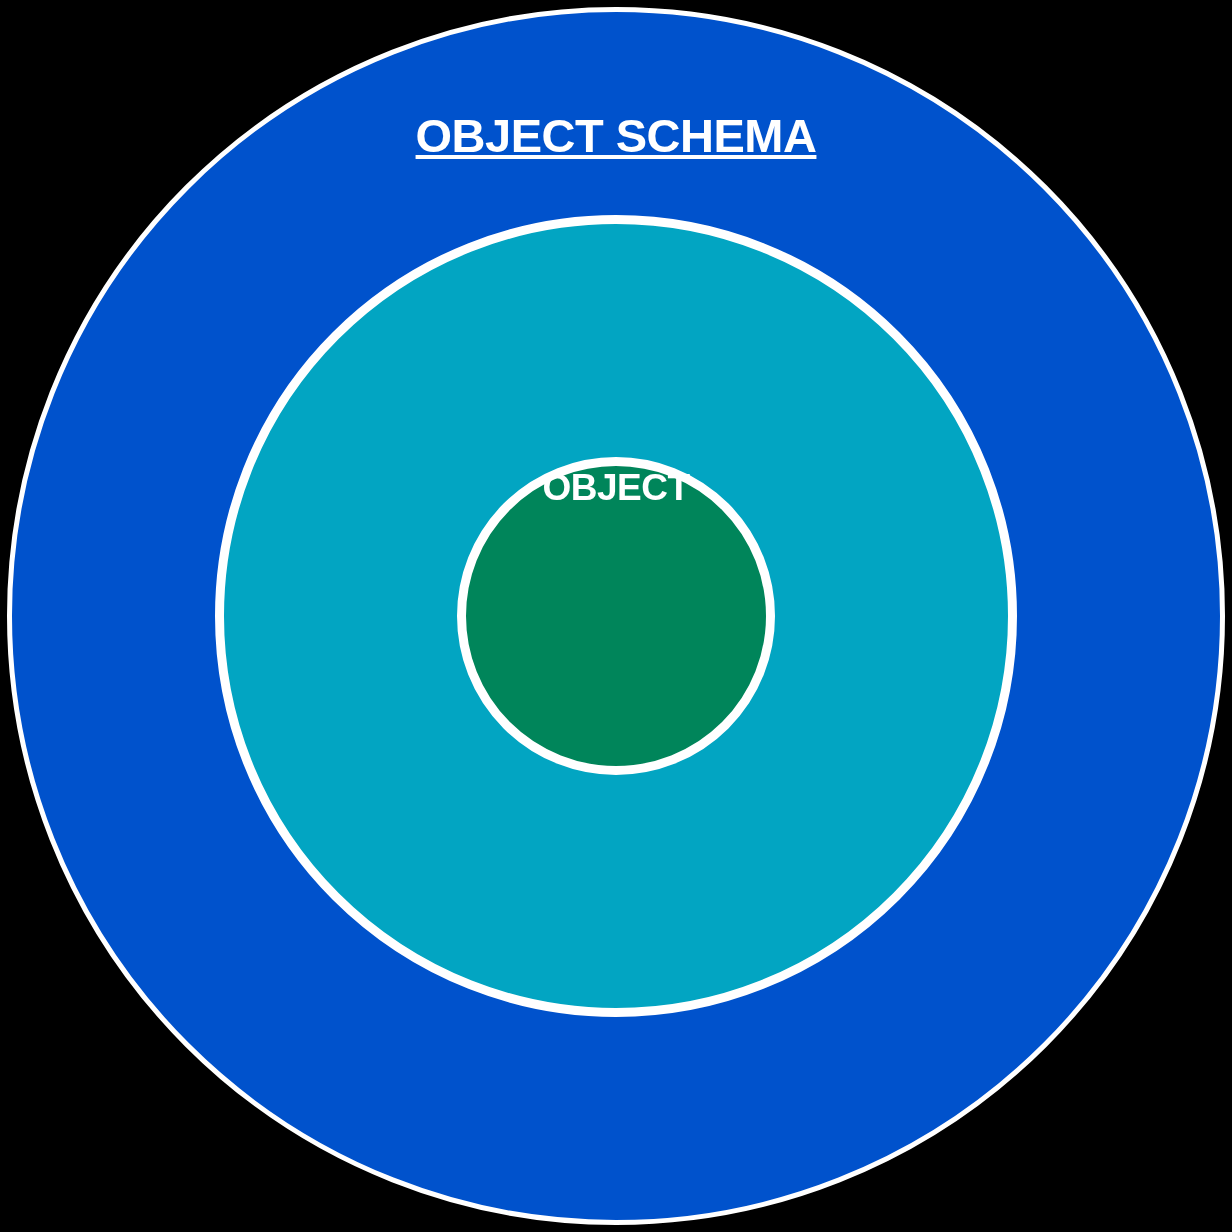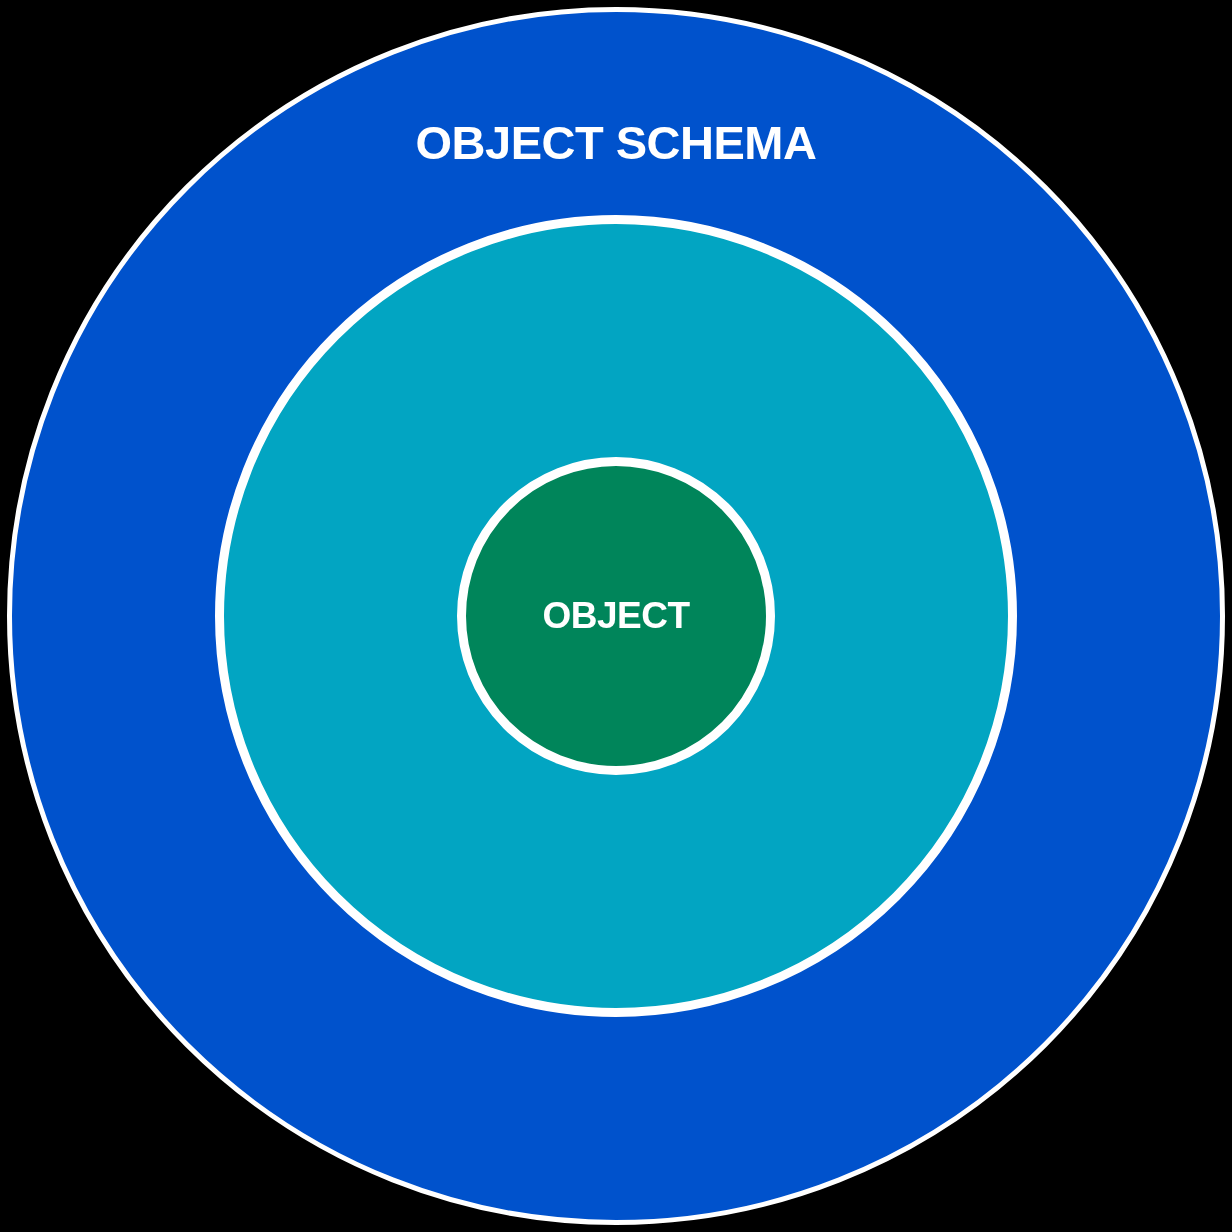--- a/index.html
+++ b/index.html
@@ -46,35 +46,35 @@
     border: 9px solid #FFFFFF;
   }
   
   #ring-object {
     left: 462px;
     top: 462px;
     width: 308px;
     height: 308px;
     background: #00855A;
     border: 9px solid #FFFFFF;
-    align-items: center;
   }
   .ring-label {
     color: #FFFFFF;
     font-weight: 700;
     letter-spacing: -0.5px;
     white-space: nowrap;
     text-align: center;
     user-select: none;
   }
   #label-schema {
     position: absolute;
-    top: 103px;
+    top: 96px;
     font-size: 47px;
     line-height: 56px;
+    text-decoration: underline;
   }
   #label-type {
     position: absolute;
     top: 339px;
     font-size: 41px;
     line-height: 49px;
   }
   #label-object {
     position: relative;
     font-size: 37px;

